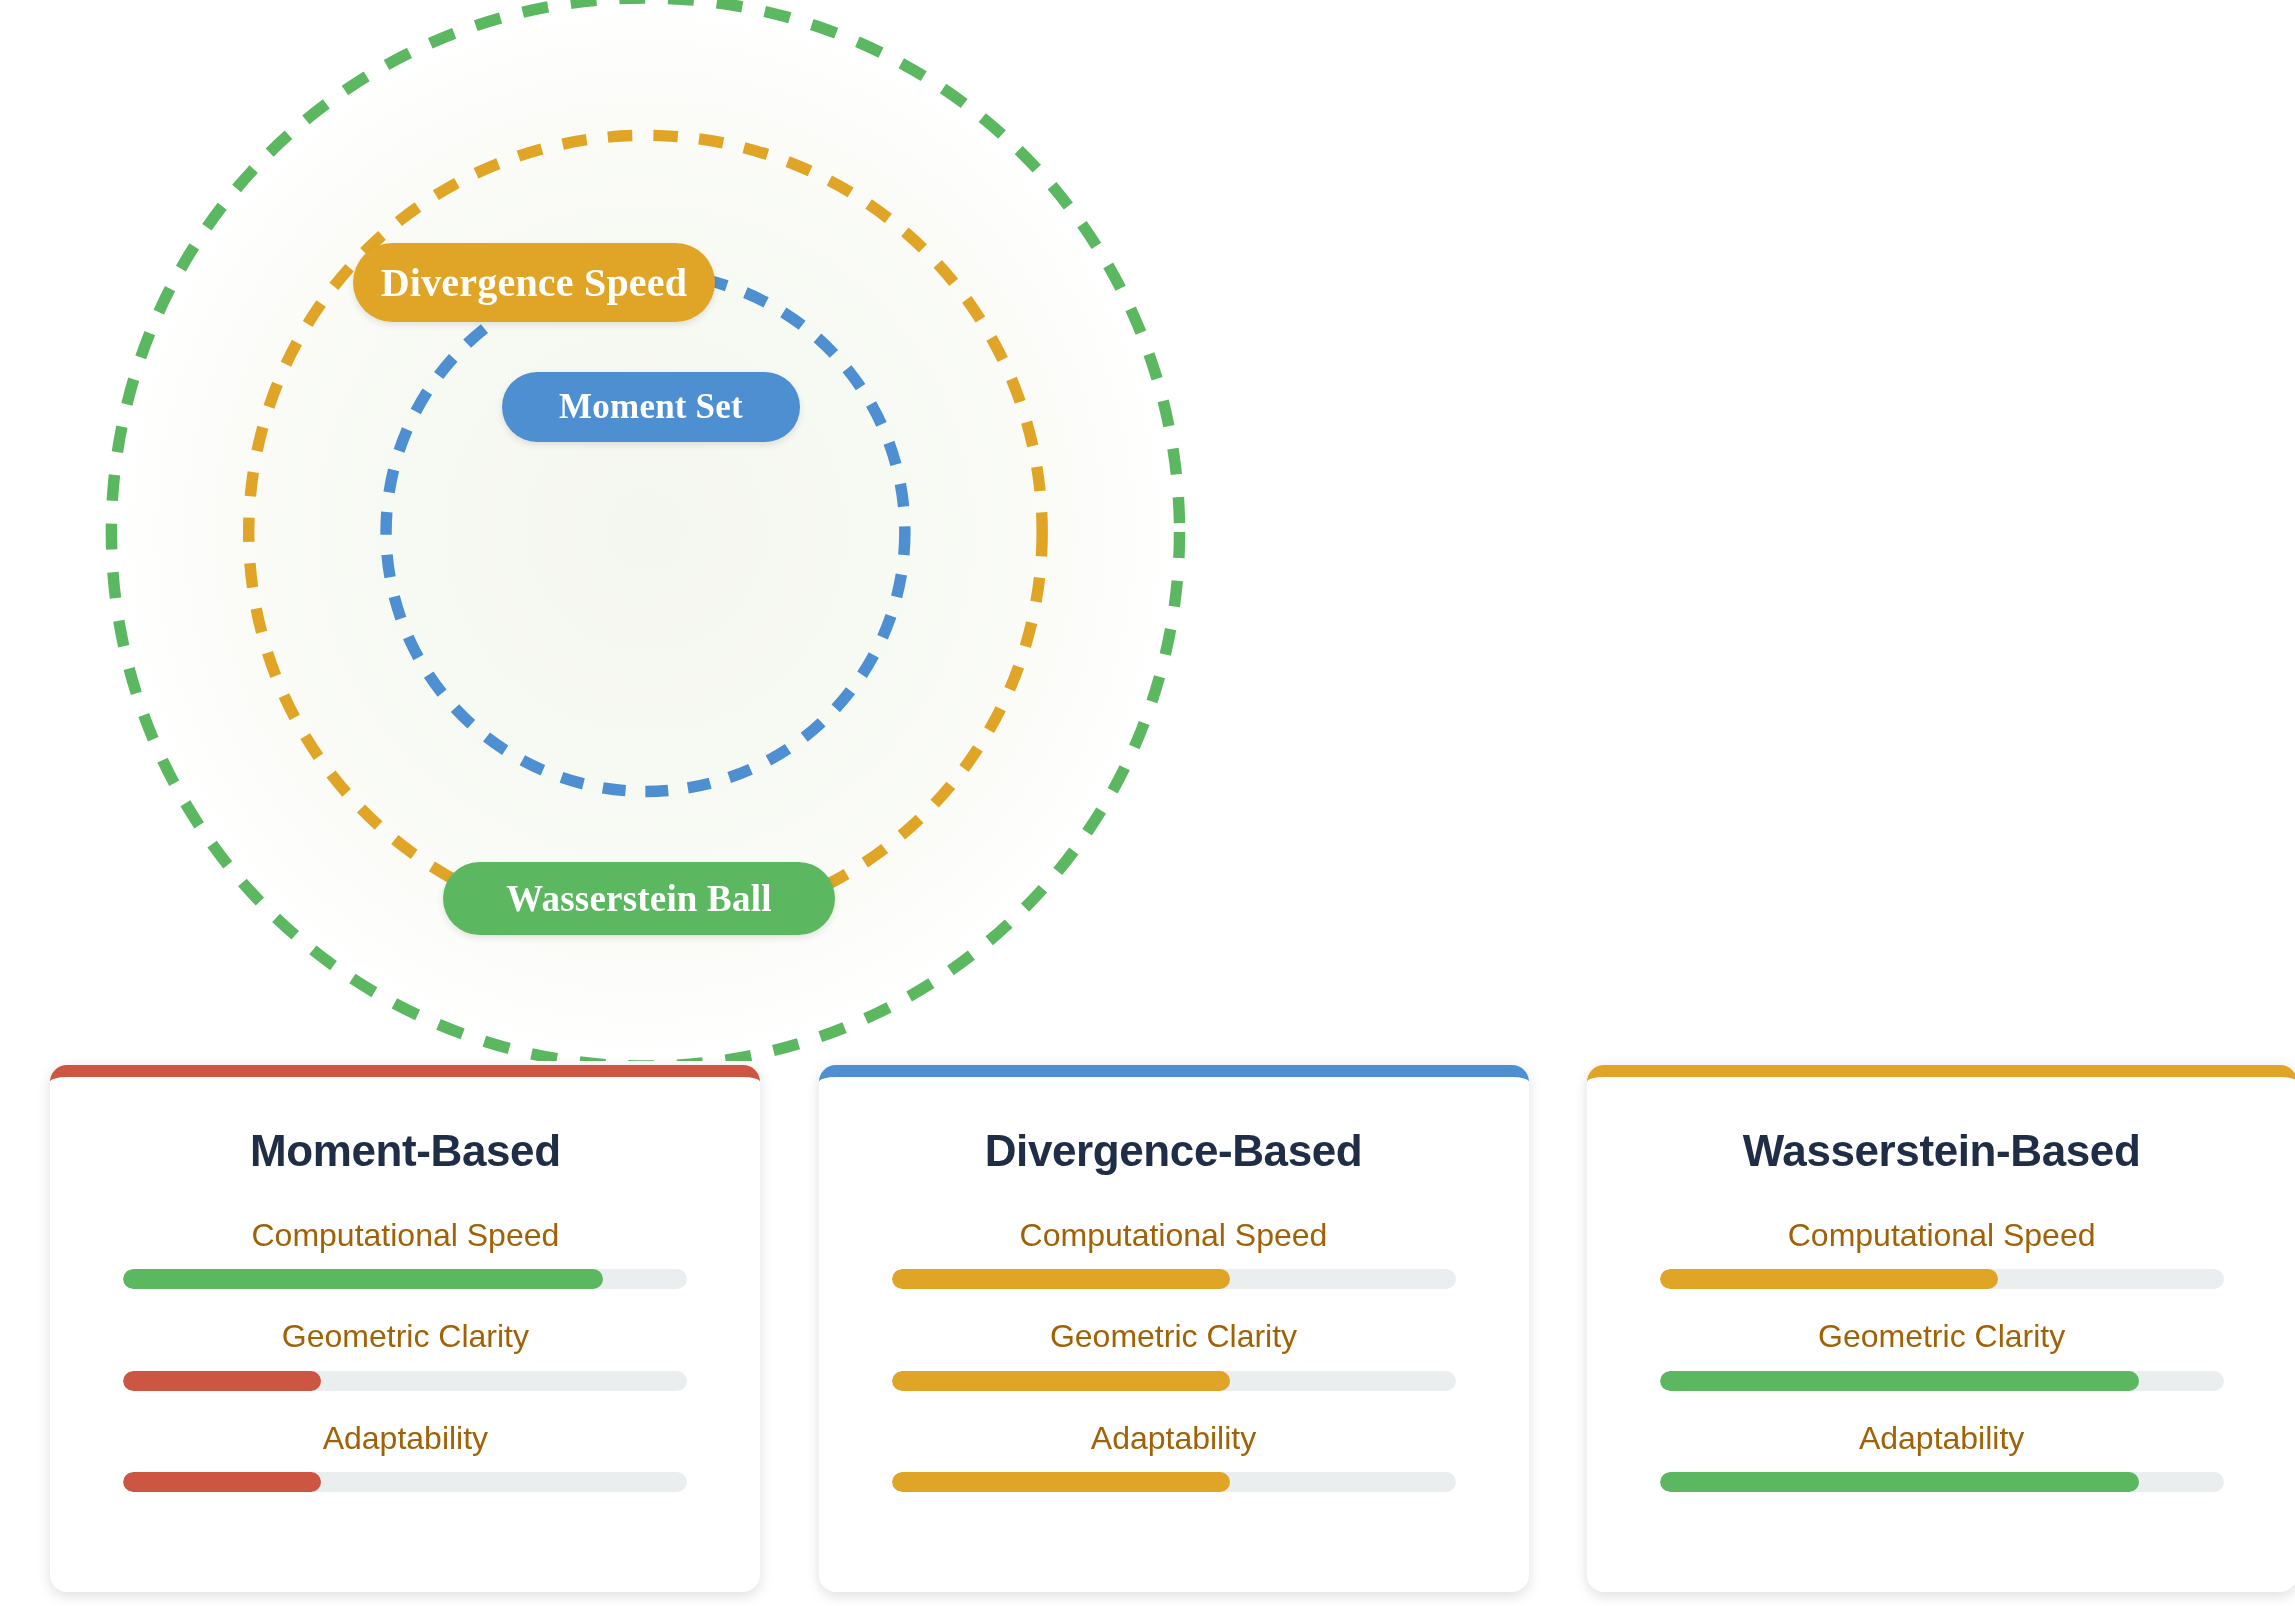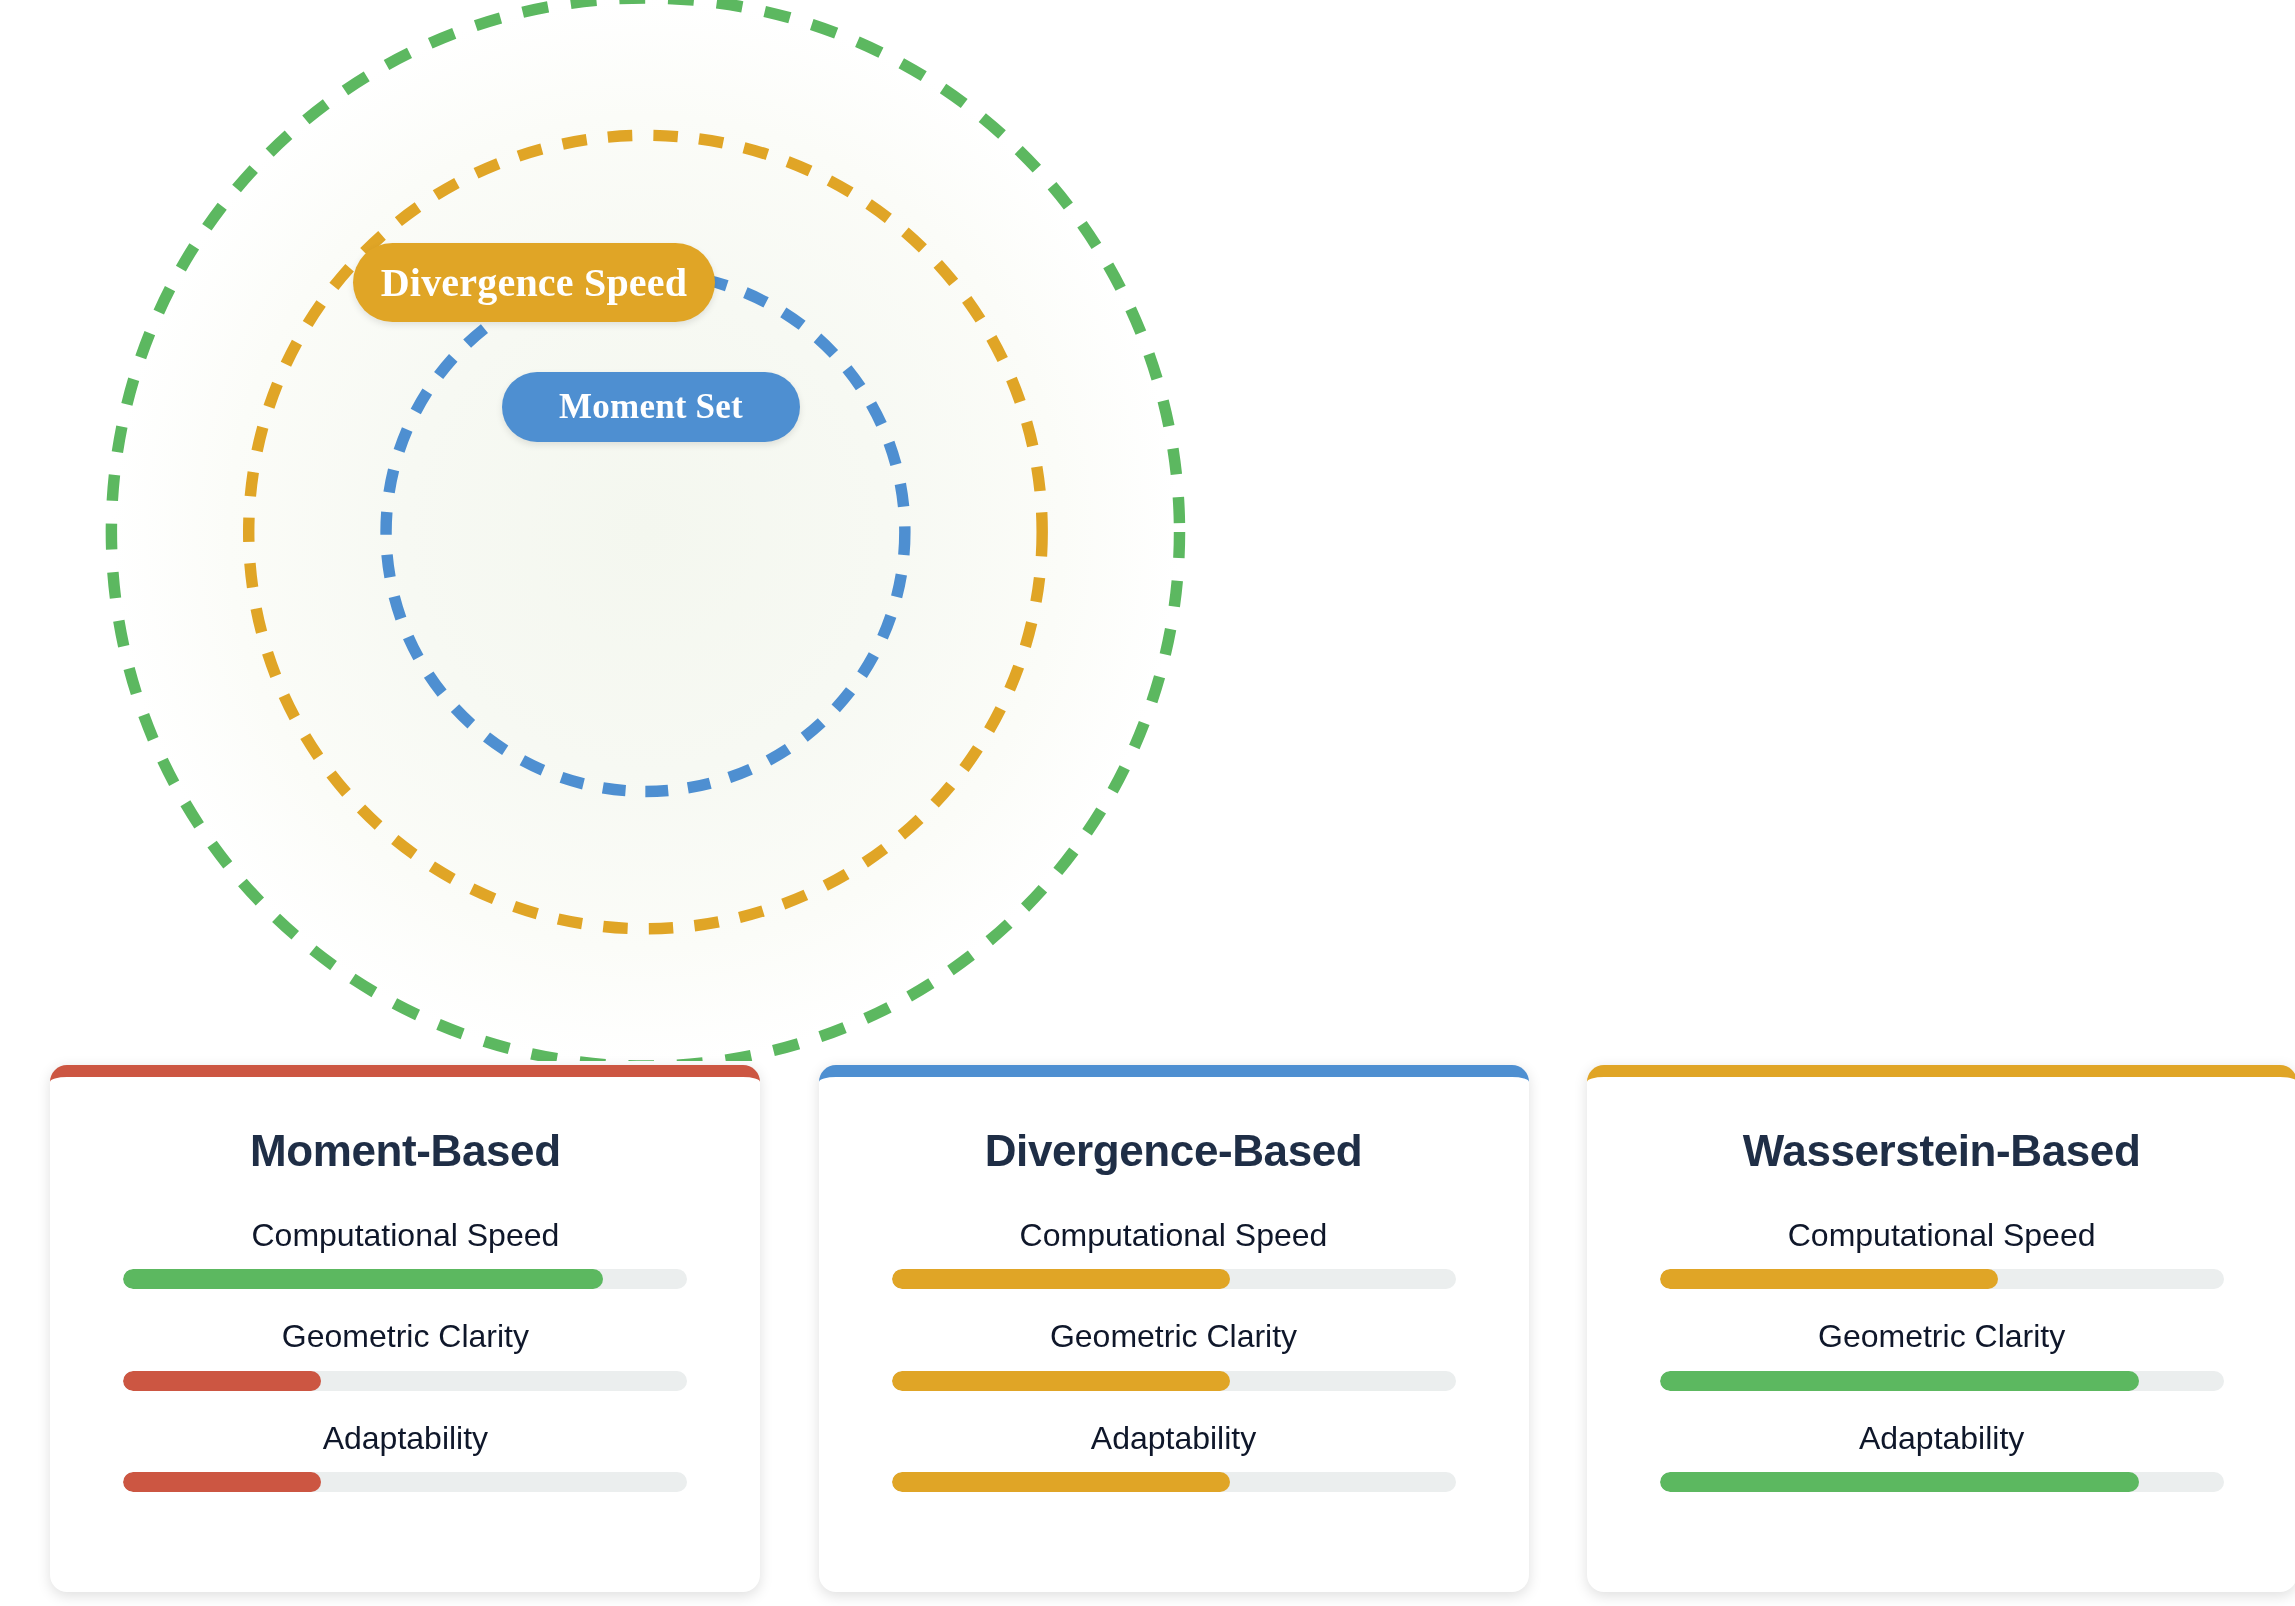--- a/index.html
+++ b/index.html
@@ -134,21 +134,21 @@
     margin: 0 0 41px 0;
     text-align: center;
     letter-spacing: -0.4px;
   }
   .metric-block {
     width: 100%;
   }
   .metric-label {
     font-family: "Liberation Sans", sans-serif;
     font-size: 32px;
-    color: #0f172a;
+    color: #a16207;
     text-align: center;
     margin-bottom: 15.3px;
   }
   .metric-track {
     width: 100%;
     height: 20px;
     background: #EBEEEE;
     border-radius: 762px;
     overflow: hidden;
     margin-bottom: 29px;
@@ -180,20 +180,21 @@
     <circle cx="846" cy="697" r="520" fill="none" stroke="#E0A526" stroke-width="15" stroke-dasharray="32 28" stroke-linecap="butt"></circle>
 
     <circle cx="846" cy="697" r="340" fill="none" stroke="#4E8FD1" stroke-width="15" stroke-dasharray="30 26" stroke-linecap="butt"></circle>
   </svg>
 
 
   <div id="label-divergence" class="nested-label" style="background: rgb(224, 165, 38);">Divergence Speed</div>
 
   <div id="label-moment" class="nested-label" style="background: rgb(78, 143, 209);">Moment Set</div>
 
+  <div id="label-wasserstein" class="nested-label" style="background: rgb(92, 184, 96);">Wasserstein Ball</div>
 </div>
 
 <div id="cards-row">
 
   <div class="method-card" style="border-top-color:#CC5642;">
     <div class="card-title">Moment-Based</div>
 
     <div class="metric-block">
       <div class="metric-label">Computational Speed</div>
       <div class="metric-track">

